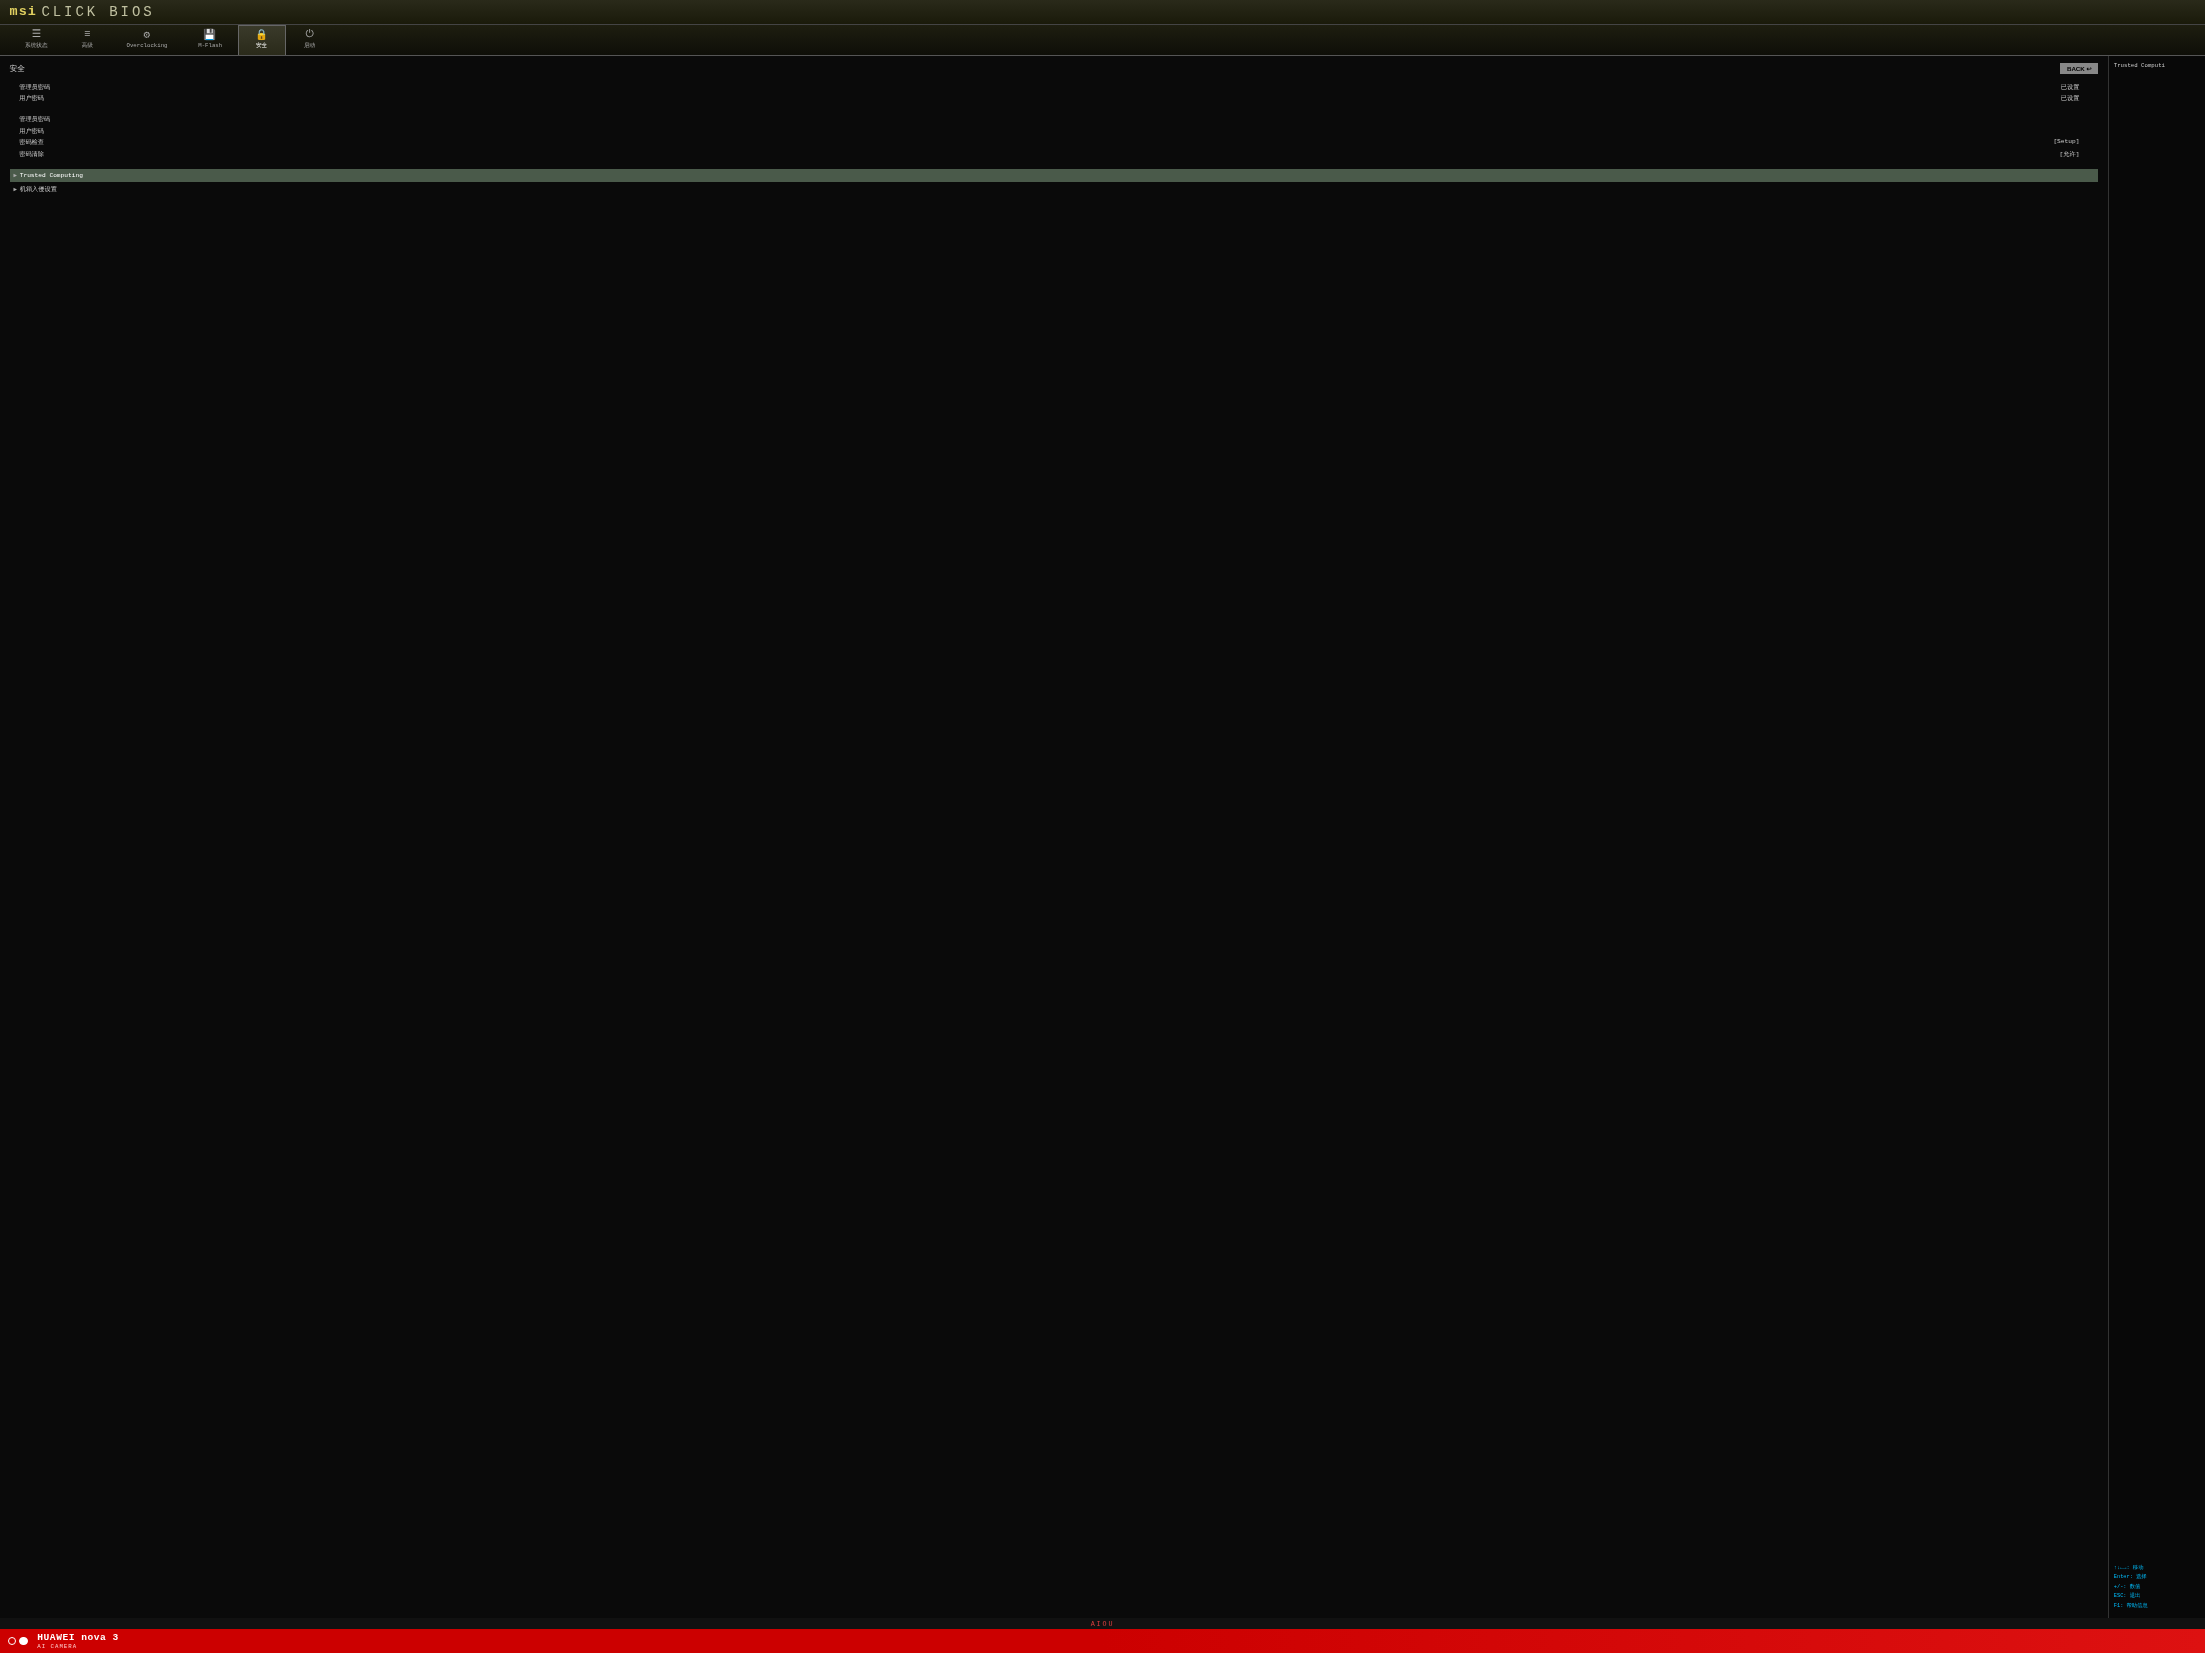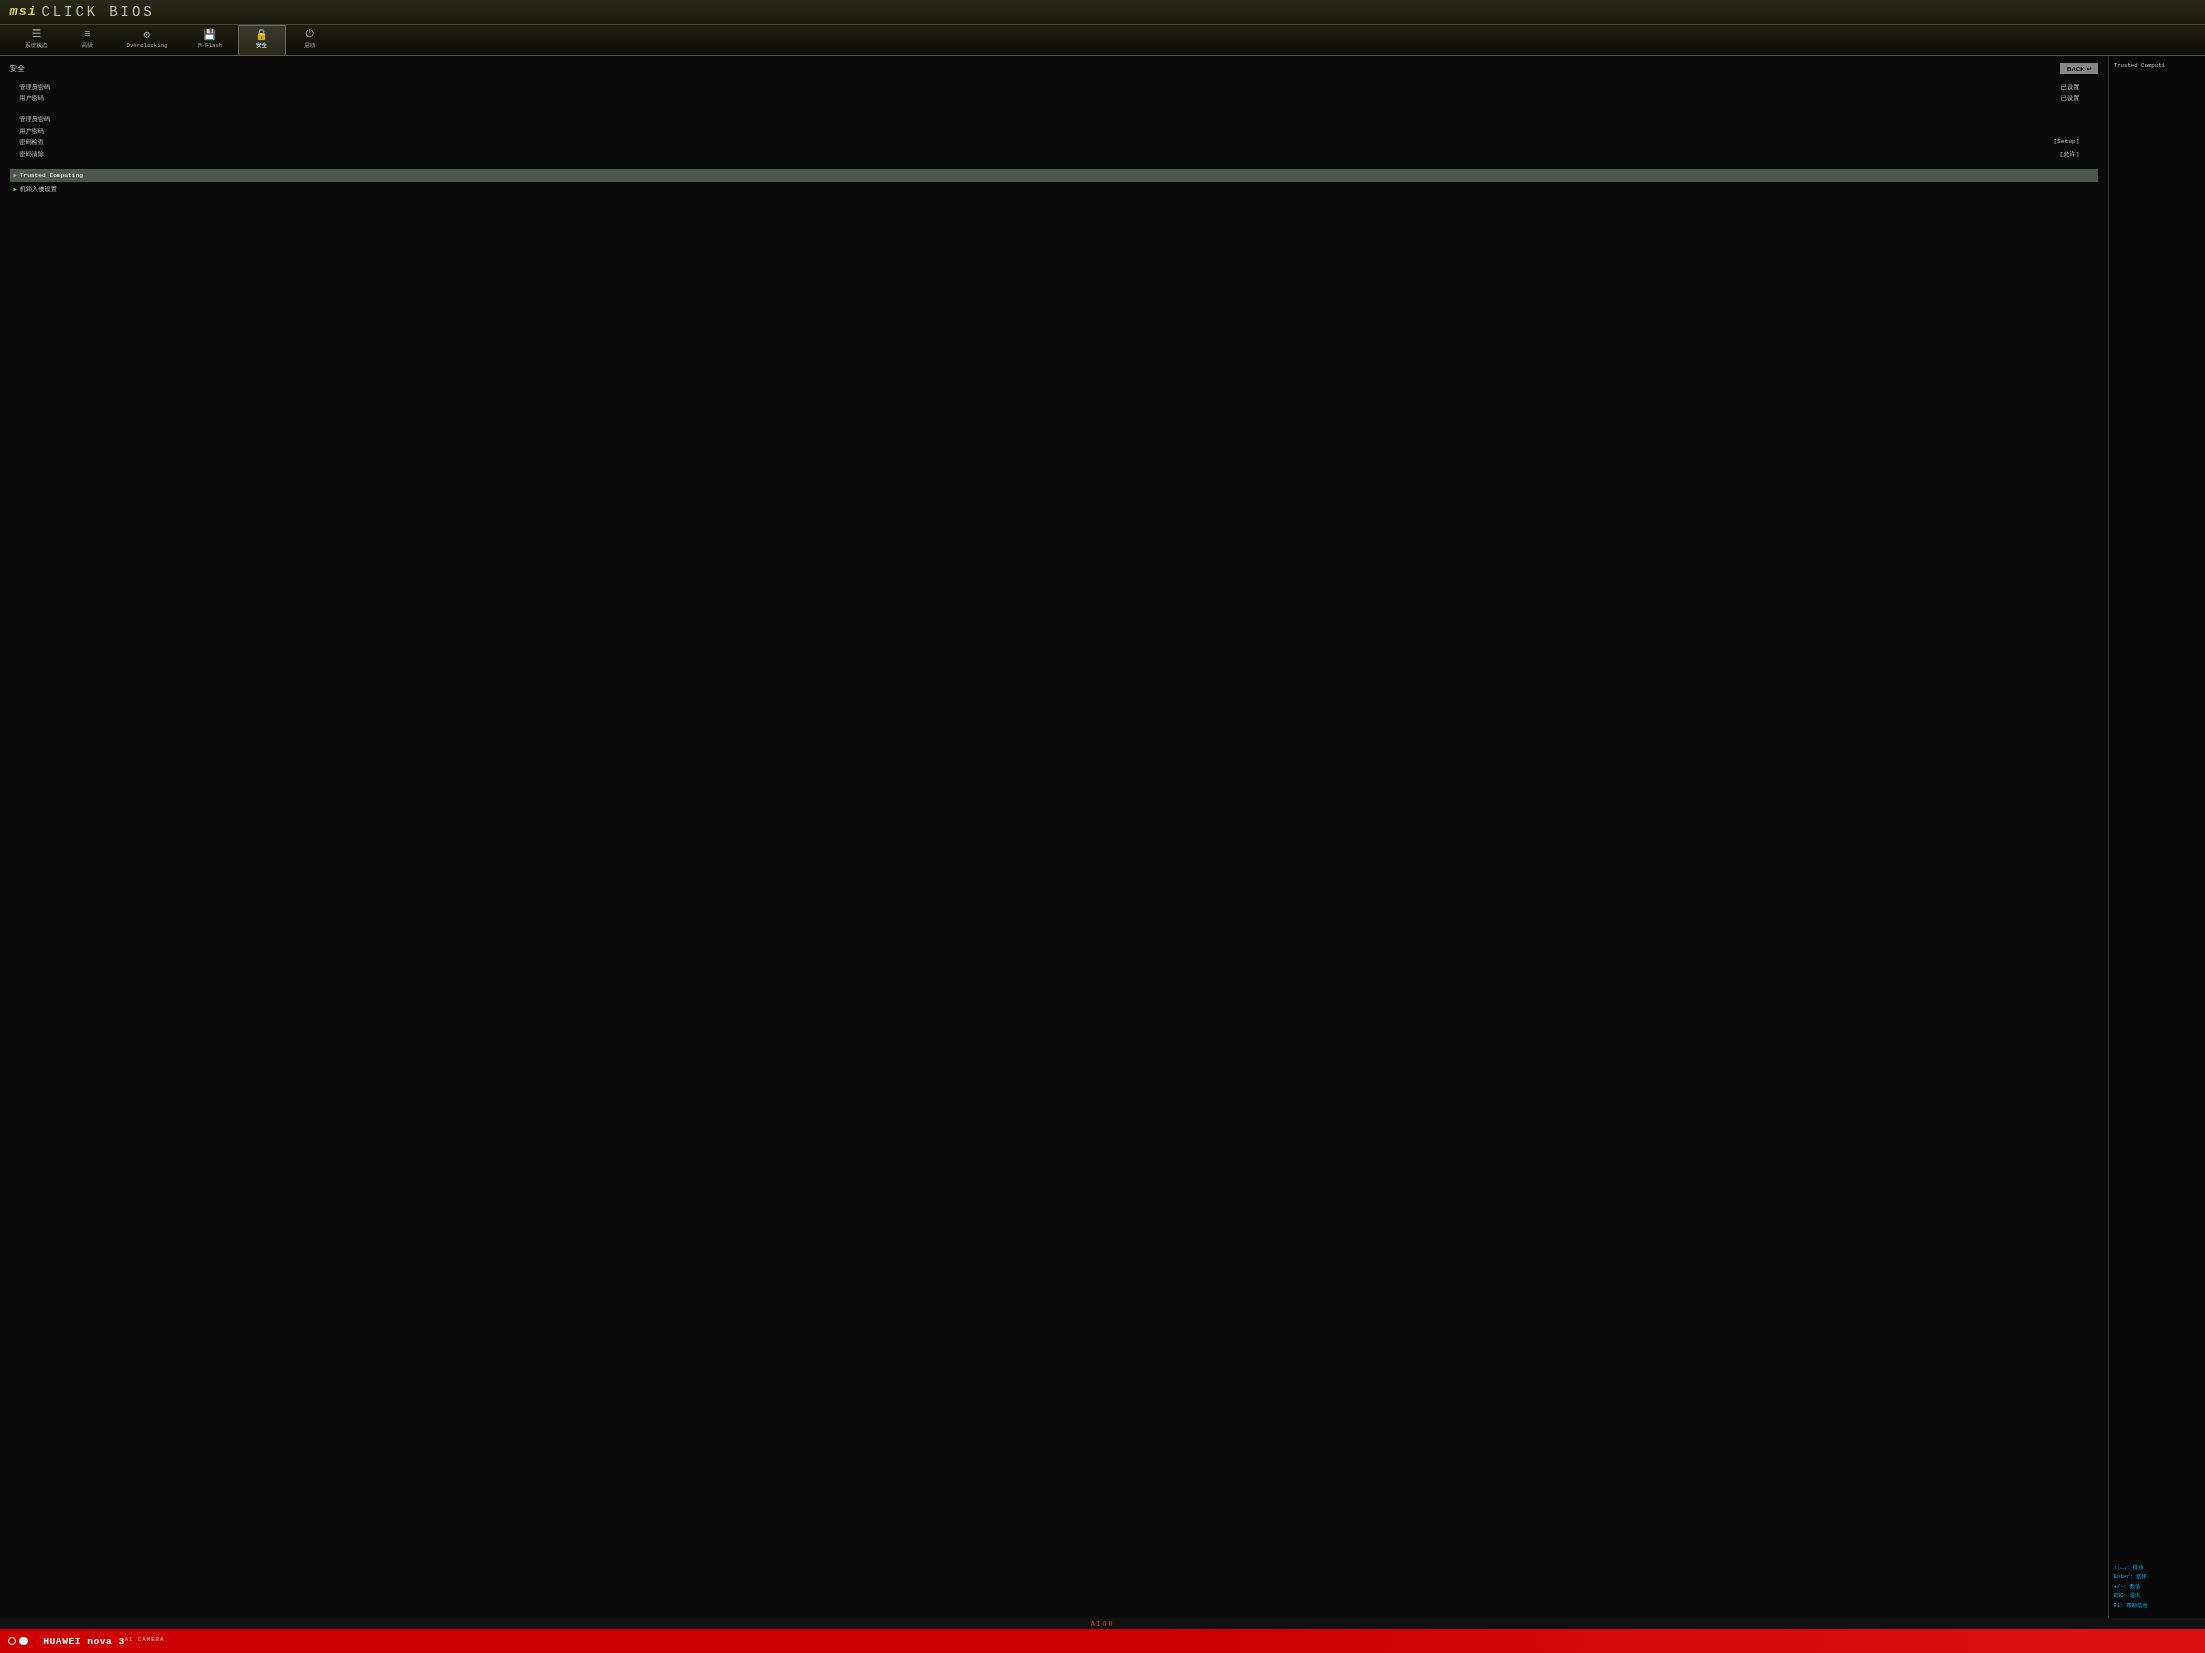--- a/index.html
+++ b/index.html
@@ -16,21 +16,20 @@
     
     .msi-header {
       background: linear-gradient(180deg, #2a2a1a 0%, #1a1a0a 100%);
       padding: 3.8px 9.6px;
       display: flex;
       align-items: center;
       border-bottom: 1px solid #444;
       min-height: 24px;
     }
     .msi-logo {
-      font-style: italic;
       font-weight: bold;
       font-size: 13.4px;
       color: #e0d060;
       letter-spacing: 1px;
       margin-right: 4.8px;
     }
     .msi-click-bios {
       font-size: 14px;
       color: #c0c0a0;
       letter-spacing: 2.9px;
@@ -229,22 +228,21 @@
       font-weight: bold;
       letter-spacing: 0.5px;
     }
     .sub-brand {
       color: #ffcccc;
       font-size: 5.7px;
       letter-spacing: 1px;
     }
     .brand-col {
       display: flex;
-      flex-direction: row;
-      margin-left: 6px;
+      flex-direction: column;
     }
 
     
     .monitor-brand {
       text-align: center;
       background: #111;
       padding: 1.4px;
       color: #e04040;
       font-size: 6.7px;
       font-weight: normal;

